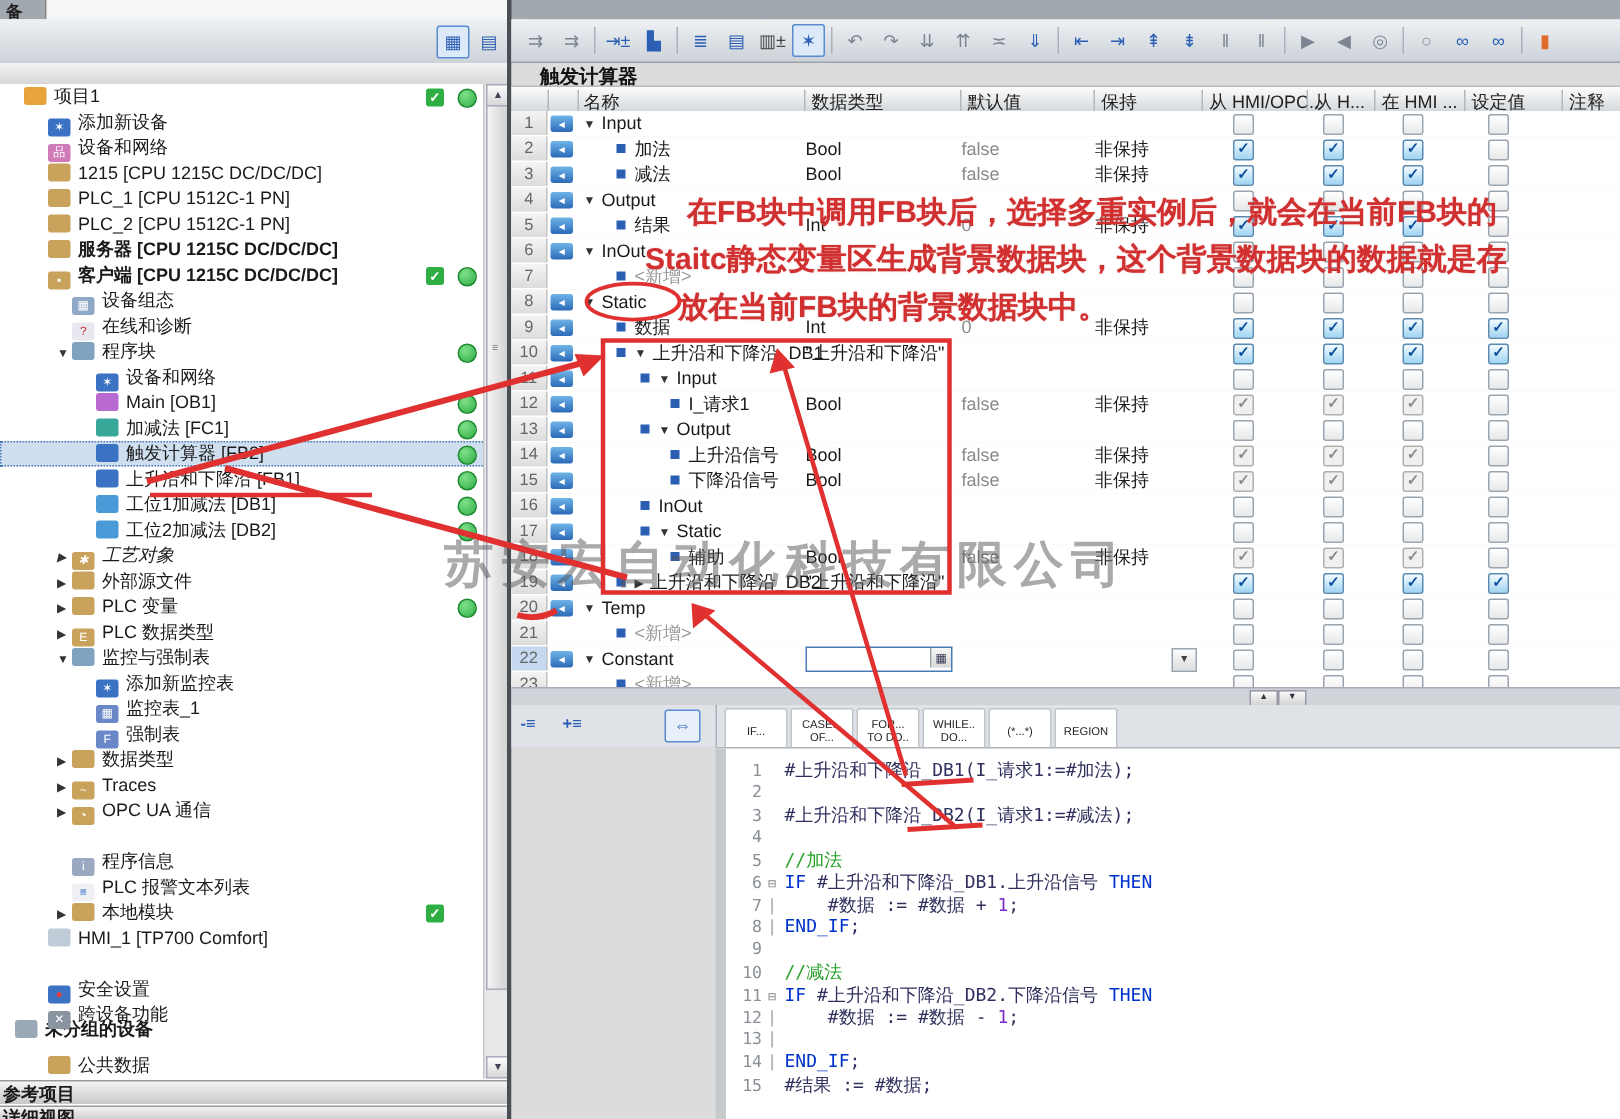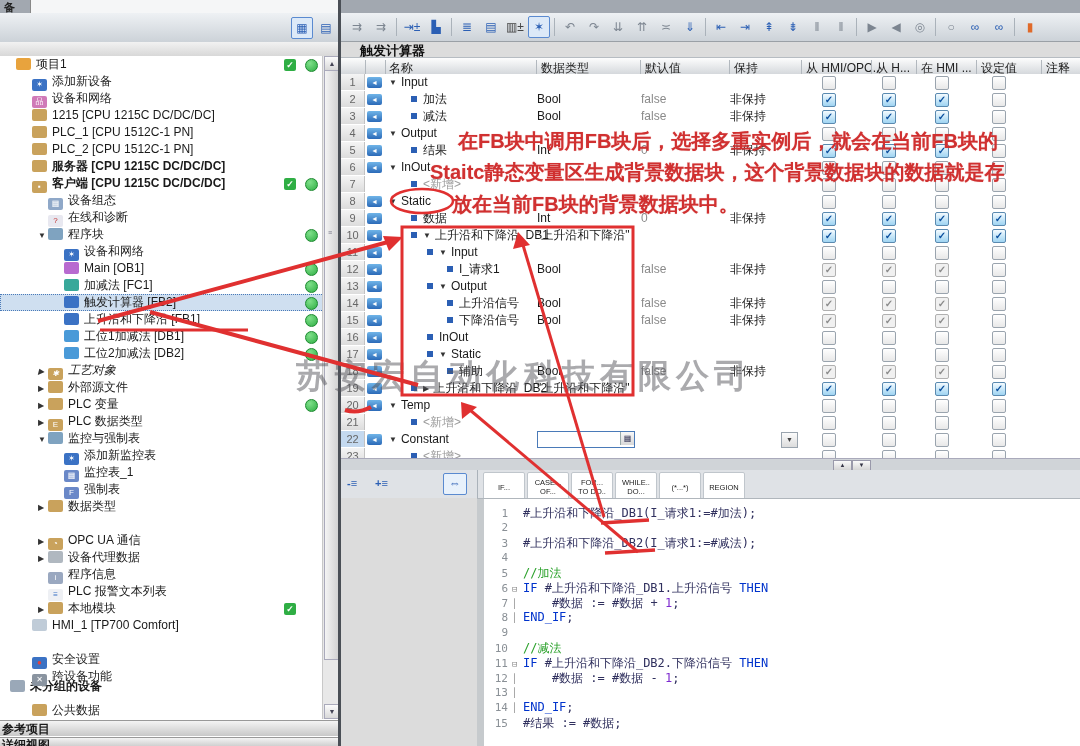--- a/index.html
+++ b/index.html
@@ -135,22 +135,22 @@
         <div class="titem" style="top: 289px; padding-left: 54px;"><span class="tarr"></span><span class="ticon" style="background: rgb(74, 154, 216);"></span><span class="tlabel">工位2加减法 [DB2]</span><span class="dot"></span></div>
         <div class="titem" style="top: 306px; padding-left: 38px; font-style: italic;"><span class="tarr">▶</span><span class="ticon" style="background: rgb(201, 162, 92);">✱</span><span class="tlabel">工艺对象</span></div>
         <div class="titem" style="top: 323px; padding-left: 38px;"><span class="tarr">▶</span><span class="ticon" style="background: rgb(201, 162, 92);"></span><span class="tlabel">外部源文件</span></div>
         <div class="titem" style="top: 340px; padding-left: 38px;"><span class="tarr">▶</span><span class="ticon" style="background: rgb(201, 162, 92);"></span><span class="tlabel">PLC 变量</span><span class="dot"></span></div>
         <div class="titem" style="top: 357px; padding-left: 38px;"><span class="tarr">▶</span><span class="ticon" style="background: rgb(201, 162, 92);">E</span><span class="tlabel">PLC 数据类型</span></div>
         <div class="titem" style="top: 374px; padding-left: 38px;"><span class="tarr">▼</span><span class="ticon" style="background: rgb(127, 163, 192);"></span><span class="tlabel">监控与强制表</span></div>
         <div class="titem" style="top: 391px; padding-left: 54px;"><span class="tarr"></span><span class="ticon" style="background: rgb(59, 114, 196);">✶</span><span class="tlabel">添加新监控表</span></div>
         <div class="titem" style="top: 408px; padding-left: 54px;"><span class="tarr"></span><span class="ticon" style="background: rgb(106, 136, 200);">▦</span><span class="tlabel">监控表_1</span></div>
         <div class="titem" style="top: 425px; padding-left: 54px;"><span class="tarr"></span><span class="ticon" style="background: rgb(106, 136, 200);">F</span><span class="tlabel">强制表</span></div>
         <div class="titem" style="top: 442px; padding-left: 38px;"><span class="tarr">▶</span><span class="ticon" style="background: rgb(201, 162, 92);"></span><span class="tlabel">数据类型</span></div>
+        <div class="titem" style="top: 459px; padding-left: 38px;"><span class="tarr">▶</span><span class="ticon" style="background: rgb(201, 162, 92);">~</span><span class="tlabel">Traces</span></div>
         <div class="titem" style="top: 476px; padding-left: 38px;"><span class="tarr">▶</span><span class="ticon" style="background: rgb(201, 162, 92);">◔</span><span class="tlabel">OPC UA 通信</span></div>
-        <div class="titem" style="top: 493px; padding-left: 38px;"><span class="tarr">▶</span><span class="ticon" style="background: rgb(176, 184, 192);"></span><span class="tlabel">设备代理数据</span></div>
         <div class="titem" style="top: 510px; padding-left: 38px;"><span class="tarr"></span><span class="ticon" style="background: rgb(154, 168, 192);">i</span><span class="tlabel">程序信息</span></div>
         <div class="titem" style="top: 527px; padding-left: 38px;"><span class="tarr"></span><span class="ticon" style="background: rgb(238, 240, 244); color: rgb(59, 114, 196);">≡</span><span class="tlabel">PLC 报警文本列表</span></div>
         <div class="titem" style="top: 544px; padding-left: 38px;"><span class="tarr">▶</span><span class="ticon" style="background: rgb(201, 162, 92);"></span><span class="tlabel">本地模块</span><span class="chk">✓</span></div>
         <div class="titem" style="top: 561px; padding-left: 22px;"><span class="tarr"></span><span class="ticon" style="background: rgb(192, 204, 216);"></span><span class="tlabel">HMI_1 [TP700 Comfort]</span></div>
         <div class="titem bold" style="top: 578px;  margin-top: 44px;"><span class="tarr"></span><span class="ticon" style="background: rgb(154, 168, 184);"></span><span class="tlabel">未分组的设备</span></div>
         <div class="titem" style="top: 595px; padding-left: 22px;"><span class="tarr"></span><span class="ticon" style="background: rgb(59, 114, 196); color: rgb(224, 64, 64);">●</span><span class="tlabel">安全设置</span></div>
         <div class="titem" style="top: 612px; padding-left: 22px;"><span class="tarr"></span><span class="ticon" style="background: rgb(138, 148, 160);">✕</span><span class="tlabel">跨设备功能</span></div>
         <div class="titem" style="top: 646px; padding-left: 22px;"><span class="tarr"></span><span class="ticon" style="background: rgb(201, 162, 92);"></span><span class="tlabel">公共数据</span></div>
       </div>
     <div class="abs vscroll">

